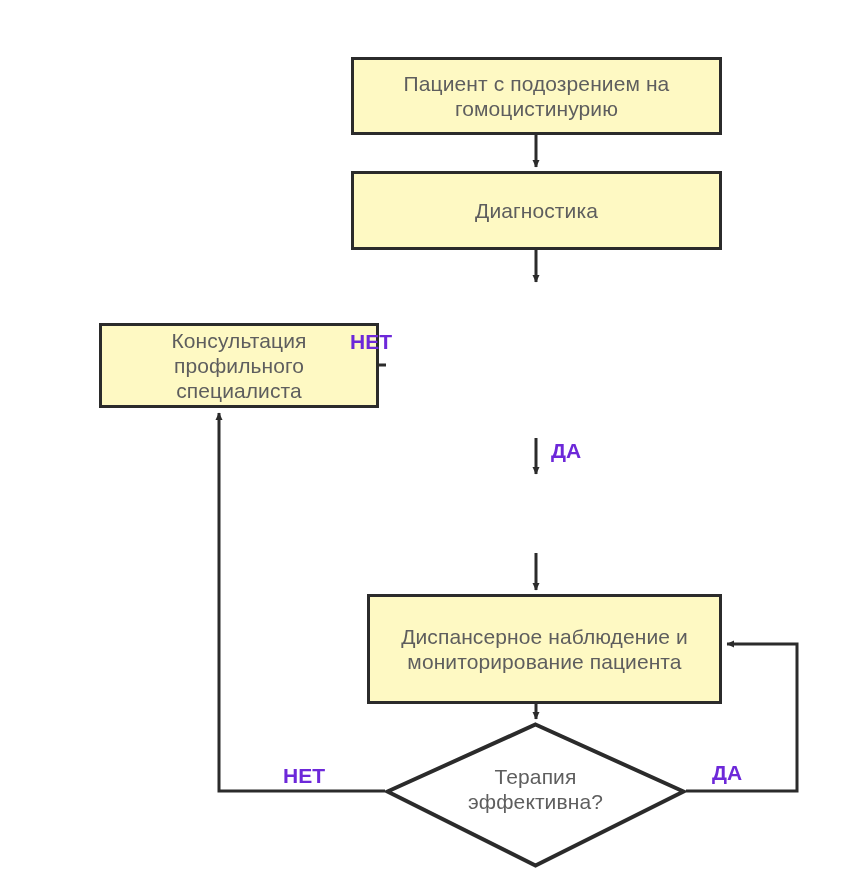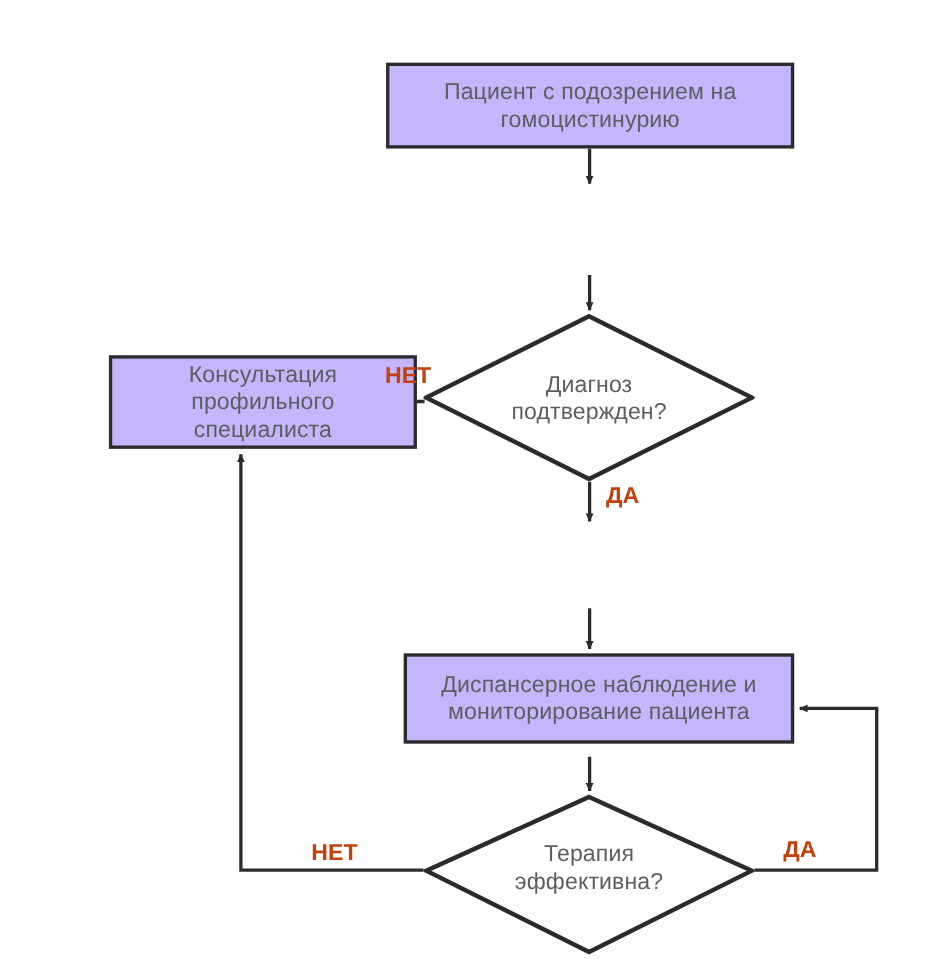--- a/index.html
+++ b/index.html
@@ -21,21 +21,21 @@
     position: absolute;
     left: 0;
     top: 0;
     width: 855px;
     height: 872px;
   }
   .node-box {
     position: absolute;
     box-sizing: border-box;
     border: 3px solid #2b2b2b;
-    background: #c4b5fd;
+    background: #fef9c3;
     display: flex;
     align-items: center;
     justify-content: center;
     text-align: center;
   }
   .node-text {
     color: #5e5e5e;
     font-size: 21px;
     line-height: 25px;
     font-family: "Liberation Sans", sans-serif;
@@ -52,21 +52,21 @@
     width: 100%;
     height: 100%;
     display: flex;
     align-items: center;
     justify-content: center;
     text-align: center;
     pointer-events: none;
   }
   .edge-label {
     position: absolute;
-    color: #c2410c;
+    color: #6d28d9;
     font-weight: bold;
     font-size: 21px;
     line-height: 22px;
     font-family: "Liberation Sans", sans-serif;
     white-space: nowrap;
   }
 </style>
 </head>
 <body>
 
@@ -94,39 +94,33 @@
     <polyline points="385,791 219,791 219,413" fill="none" stroke="#2b2b2b" stroke-width="3" marker-end="url(#arrow)"></polyline>
 
     <polyline points="686,791 797,791 797,644 727,644" fill="none" stroke="#2b2b2b" stroke-width="3" marker-end="url(#arrow)"></polyline>
   </svg>
 
   <div class="node-box" style="left:351px; top:57px; width:371px; height:78px;">
     <span class="node-text">Пациент с подозрением на
 гомоцистинурию</span>
   </div>
 
+  <div class="node-box" style="left:351px; top:171px; width:371px; height:79px;">
+    <span class="node-text">Диагностика</span>
+  </div>
 
   <div class="node-box" style="left:99px; top:323px; width:280px; height:85px;">
     <span class="node-text">Консультация
 профильного
 специалиста</span>
   </div>
 
-  <div class="diamond-wrap" style="left:385px; top:285px; width:301px; height:153px;">
-    <svg viewBox="0 0 301 153" style="position:absolute;left:0;top:0;width:301px;height:153px;">
-      <polygon points="150.5,2.5 298.5,76.5 150.5,150.5 2.5,76.5" fill="#ffffff" stroke="#2b2b2b" stroke-width="4"></polygon>
-    </svg>
-    <div class="diamond-label">
-      <span class="node-text">Диагноз
-подтвержден?</span>
-    </div>
-  </div>
 
 
-  <div class="node-box" style="left:367px; top:594px; width:355px; height:82px;">
+  <div class="node-box" style="left:367px; top:594px; width:355px; height:110px;">
     <span class="node-text">Диспансерное наблюдение и
 мониторирование пациента</span>
   </div>
 
   <div class="diamond-wrap" style="left:385px; top:722px; width:301px; height:146px;">
     <svg viewBox="0 0 301 146" style="position:absolute;left:0;top:0;width:301px;height:146px;">
       <polygon points="150.5,2.5 298.5,69.5 150.5,143.5 2.5,69.5" fill="#ffffff" stroke="#2b2b2b" stroke-width="4"></polygon>
     </svg>
     <div class="diamond-label" style="top:-6px;">
       <span class="node-text">Терапия

